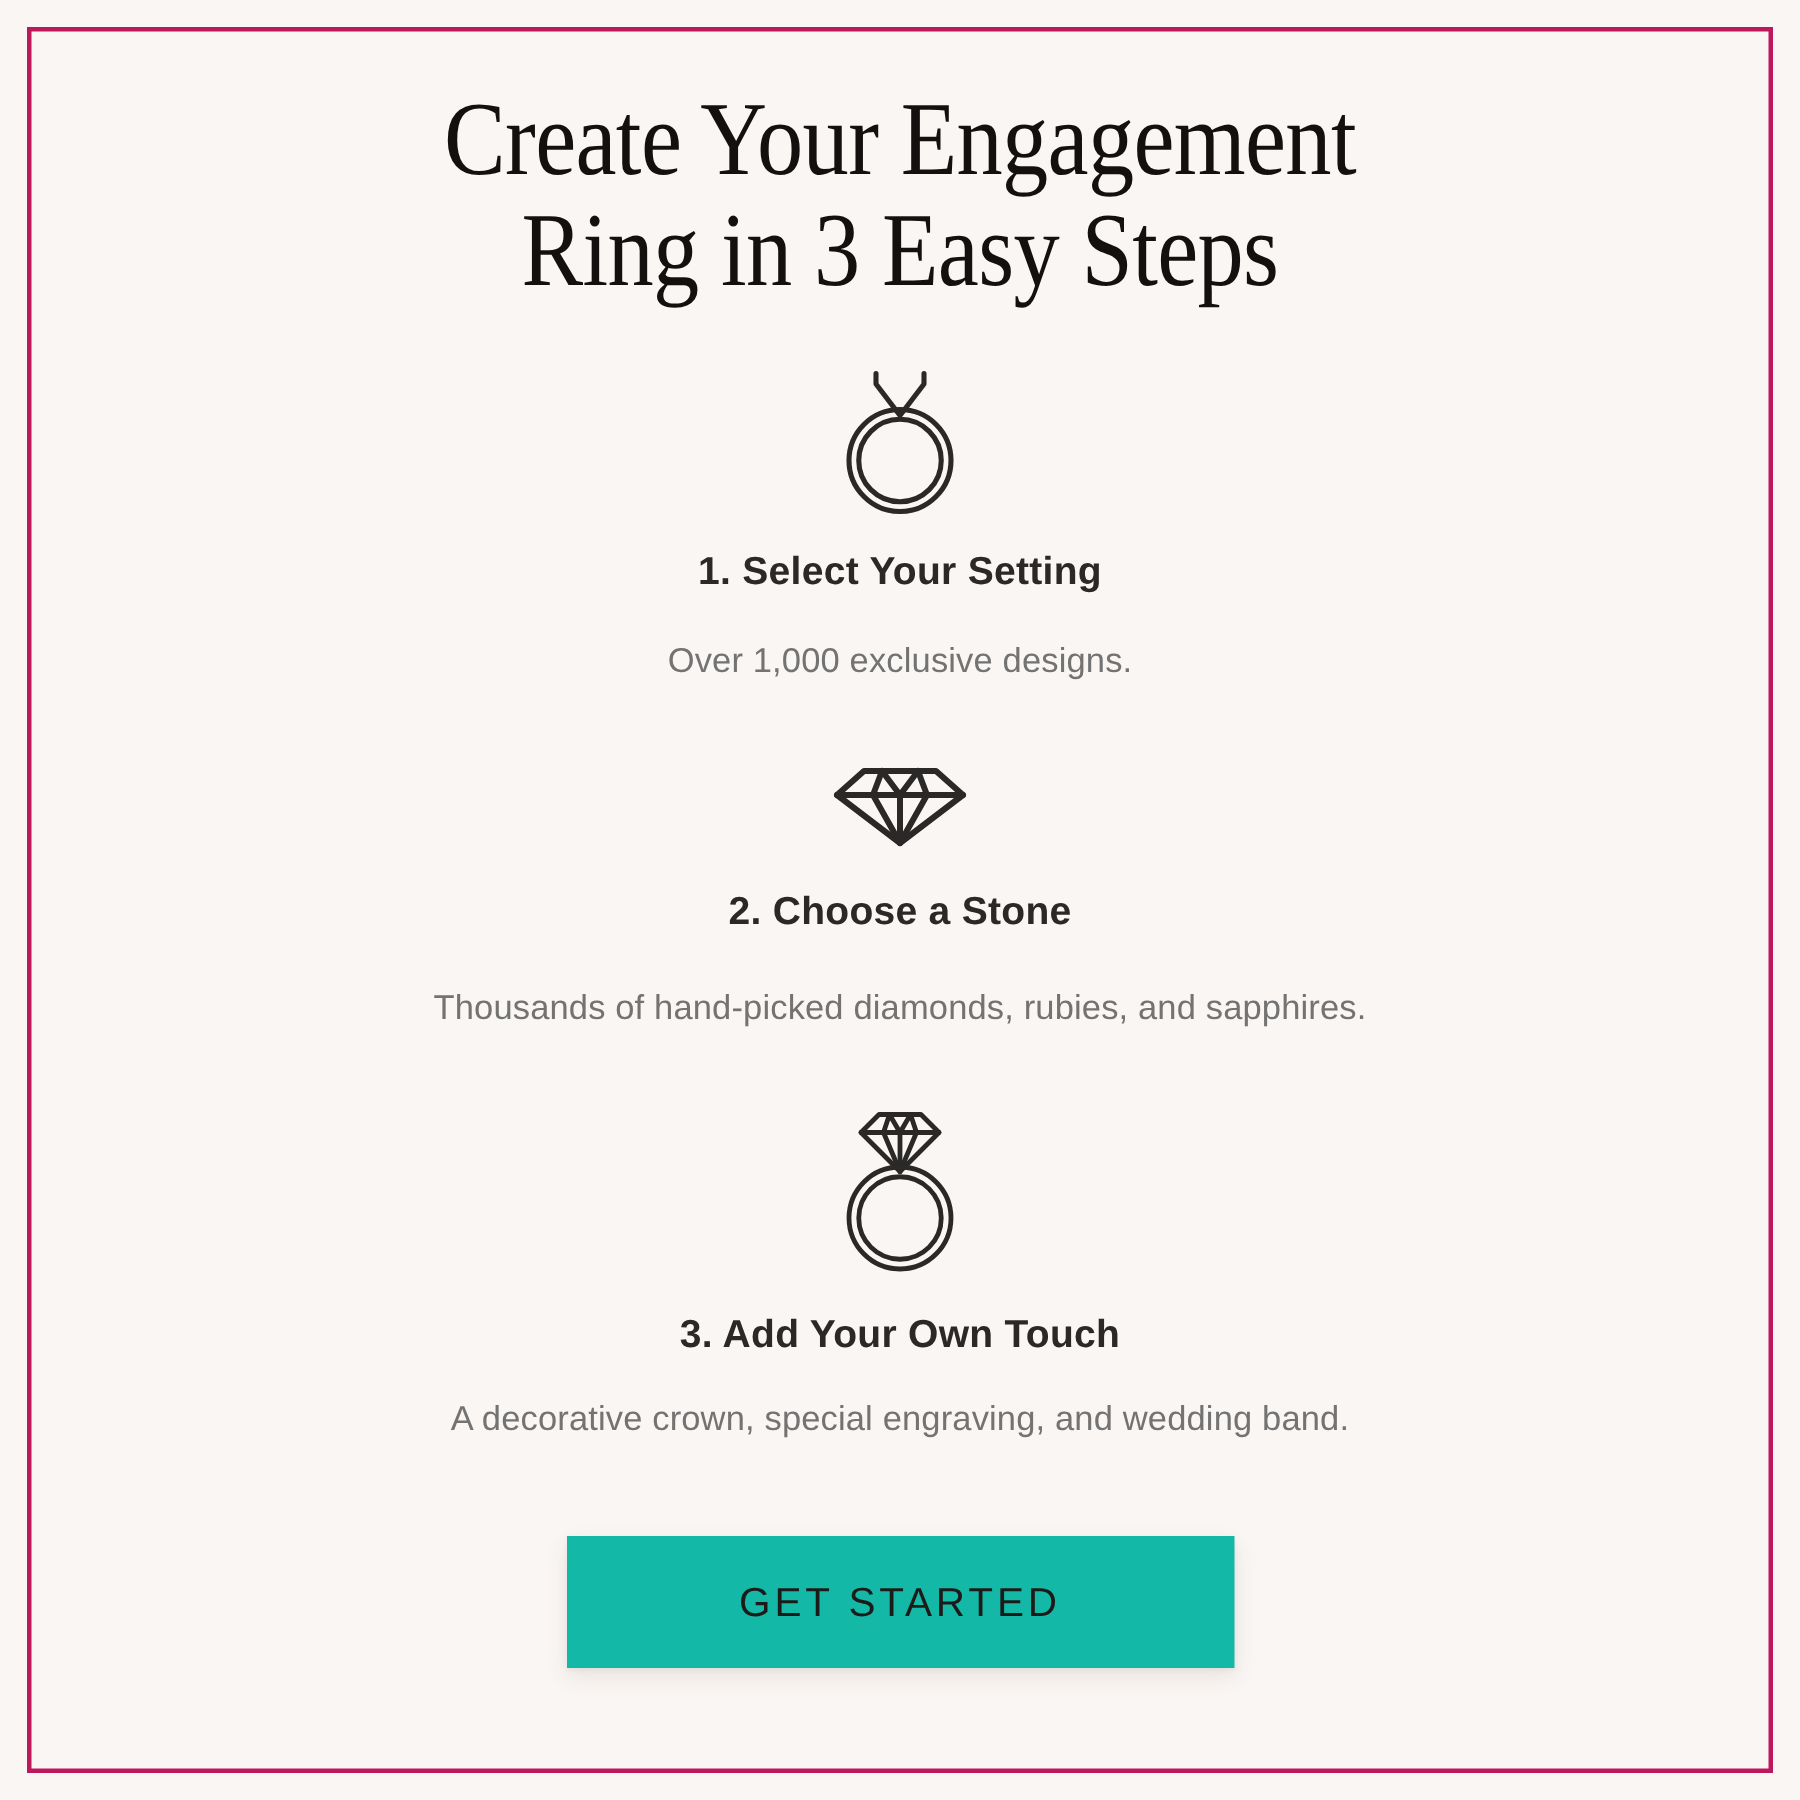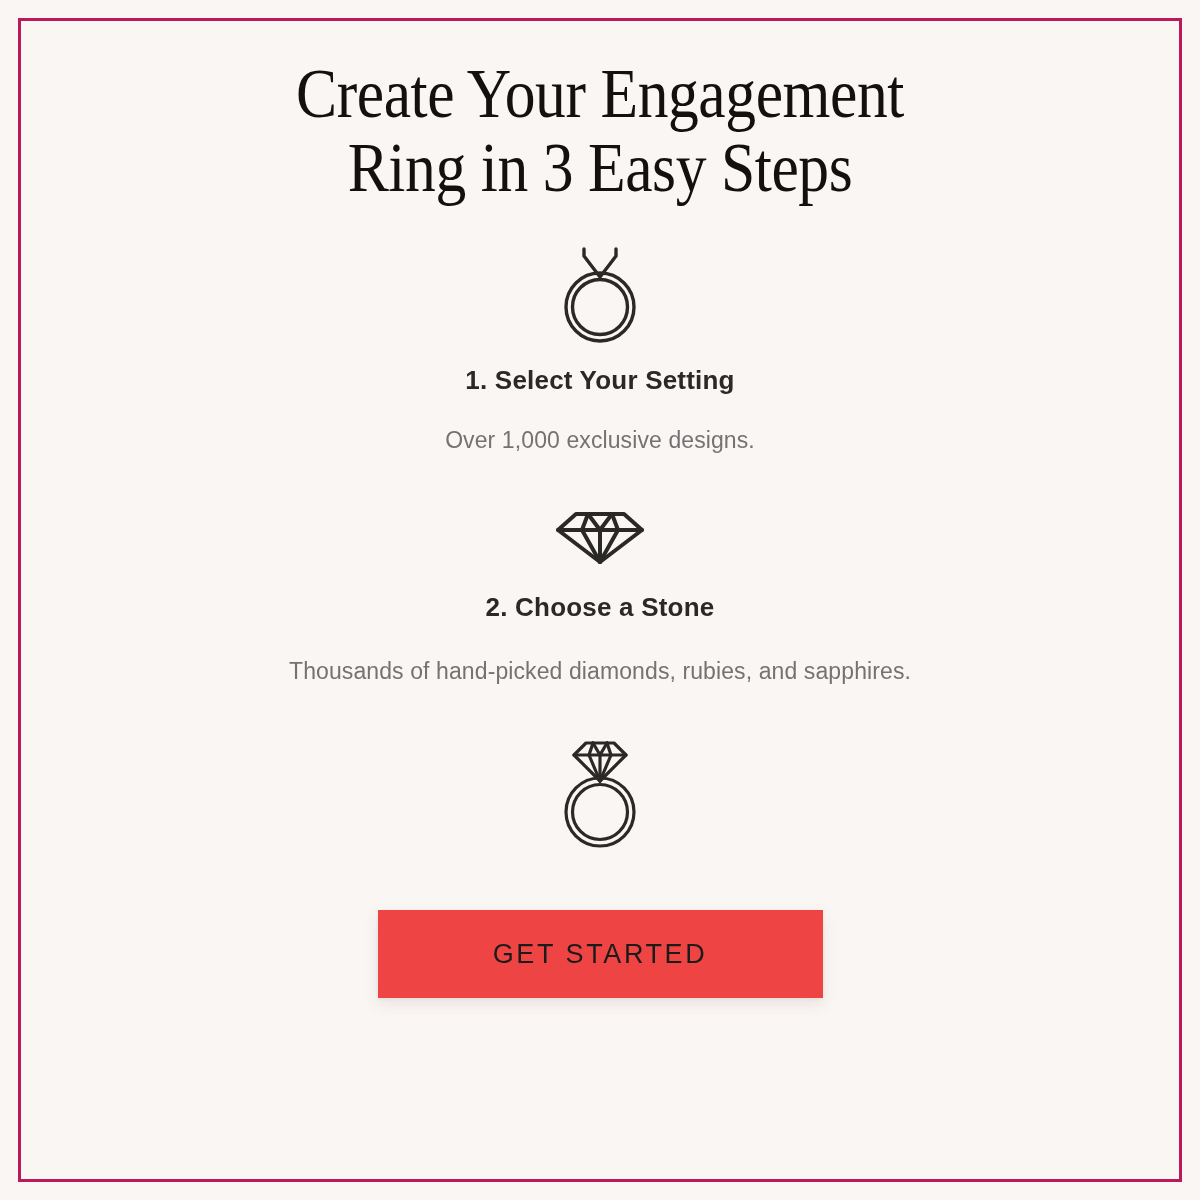--- a/index.html
+++ b/index.html
@@ -108,21 +108,21 @@
   .cta-wrap {
     margin-top:62px;
     display:flex;
     justify-content:center;
     width:100%;
   }
 
   .cta-button {
     width:445px;
     height:88px;
-    background:#ef4444;
+    background:#14b8a6;
     border:none;
     display:flex;
     align-items:center;
     justify-content:center;
     font-family:"Liberation Sans", sans-serif;
     font-size:27px;
     font-weight:400;
     letter-spacing:2.6px;
     color:#1d1b19;
     cursor:pointer;
@@ -193,20 +193,22 @@
             <path d="M59 6 L52 18"></path>
             <path d="M41 18 L52 44"></path>
             <path d="M63 18 L52 44"></path>
             <path d="M52 18 L52 44"></path>
 
             <circle cx="52" cy="75" r="34"></circle>
 
             <circle cx="52" cy="75" r="27.5"></circle>
           </svg>
         </div>
+        <div class="step-title">3. Add Your Own Touch</div>
+        <div class="step-desc">A decorative crown, special engraving, and wedding band.</div>
       </div>
 
     </div>
 
     <div class="cta-wrap">
       <button class="cta-button" type="button">GET STARTED</button>
     </div>
 
   </div>
 </div>

